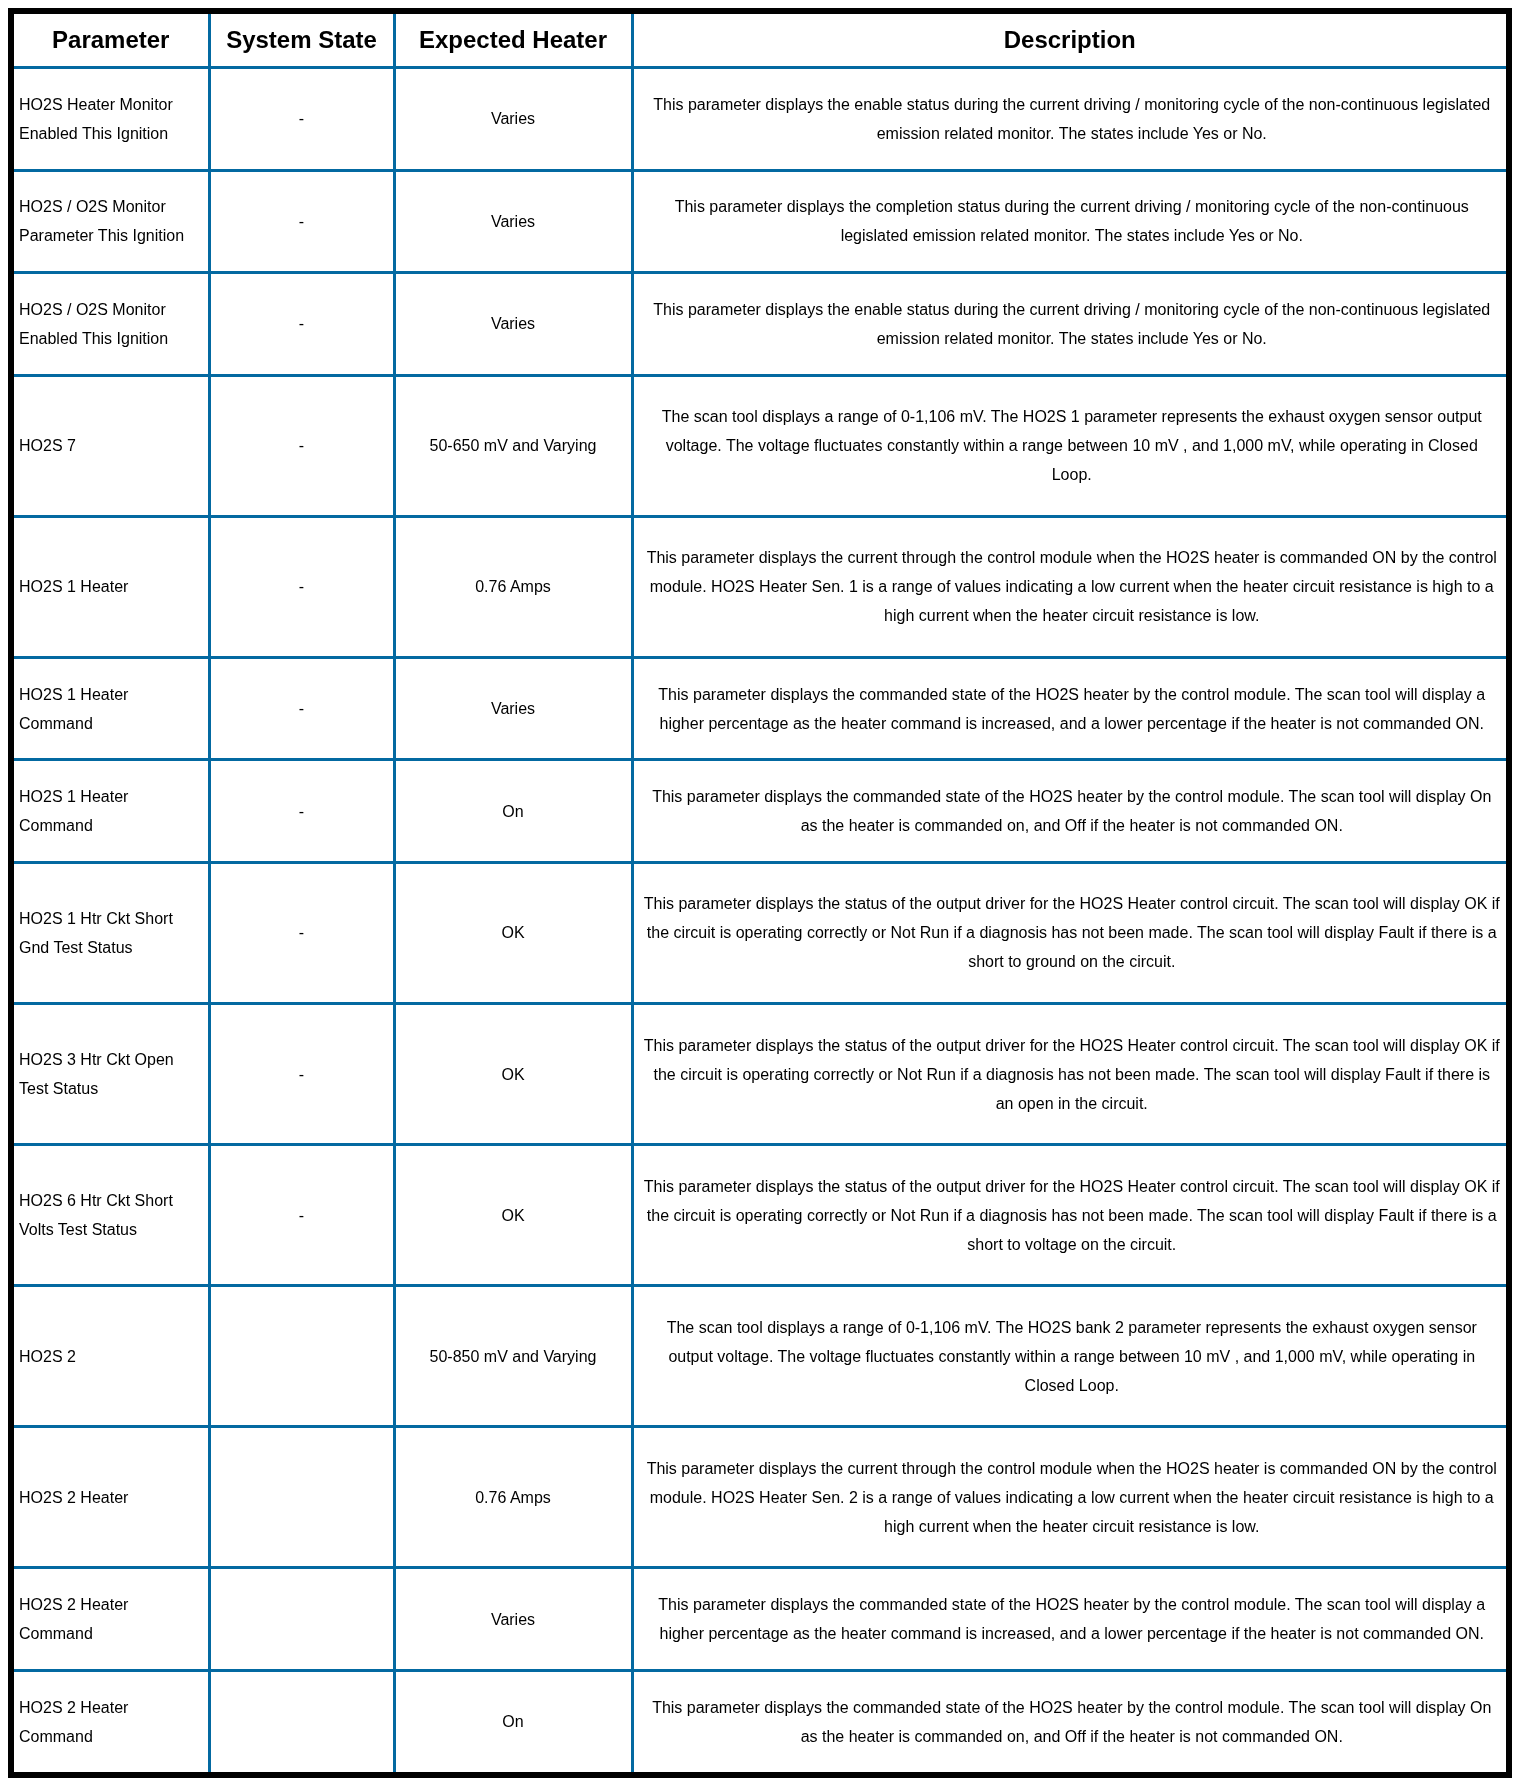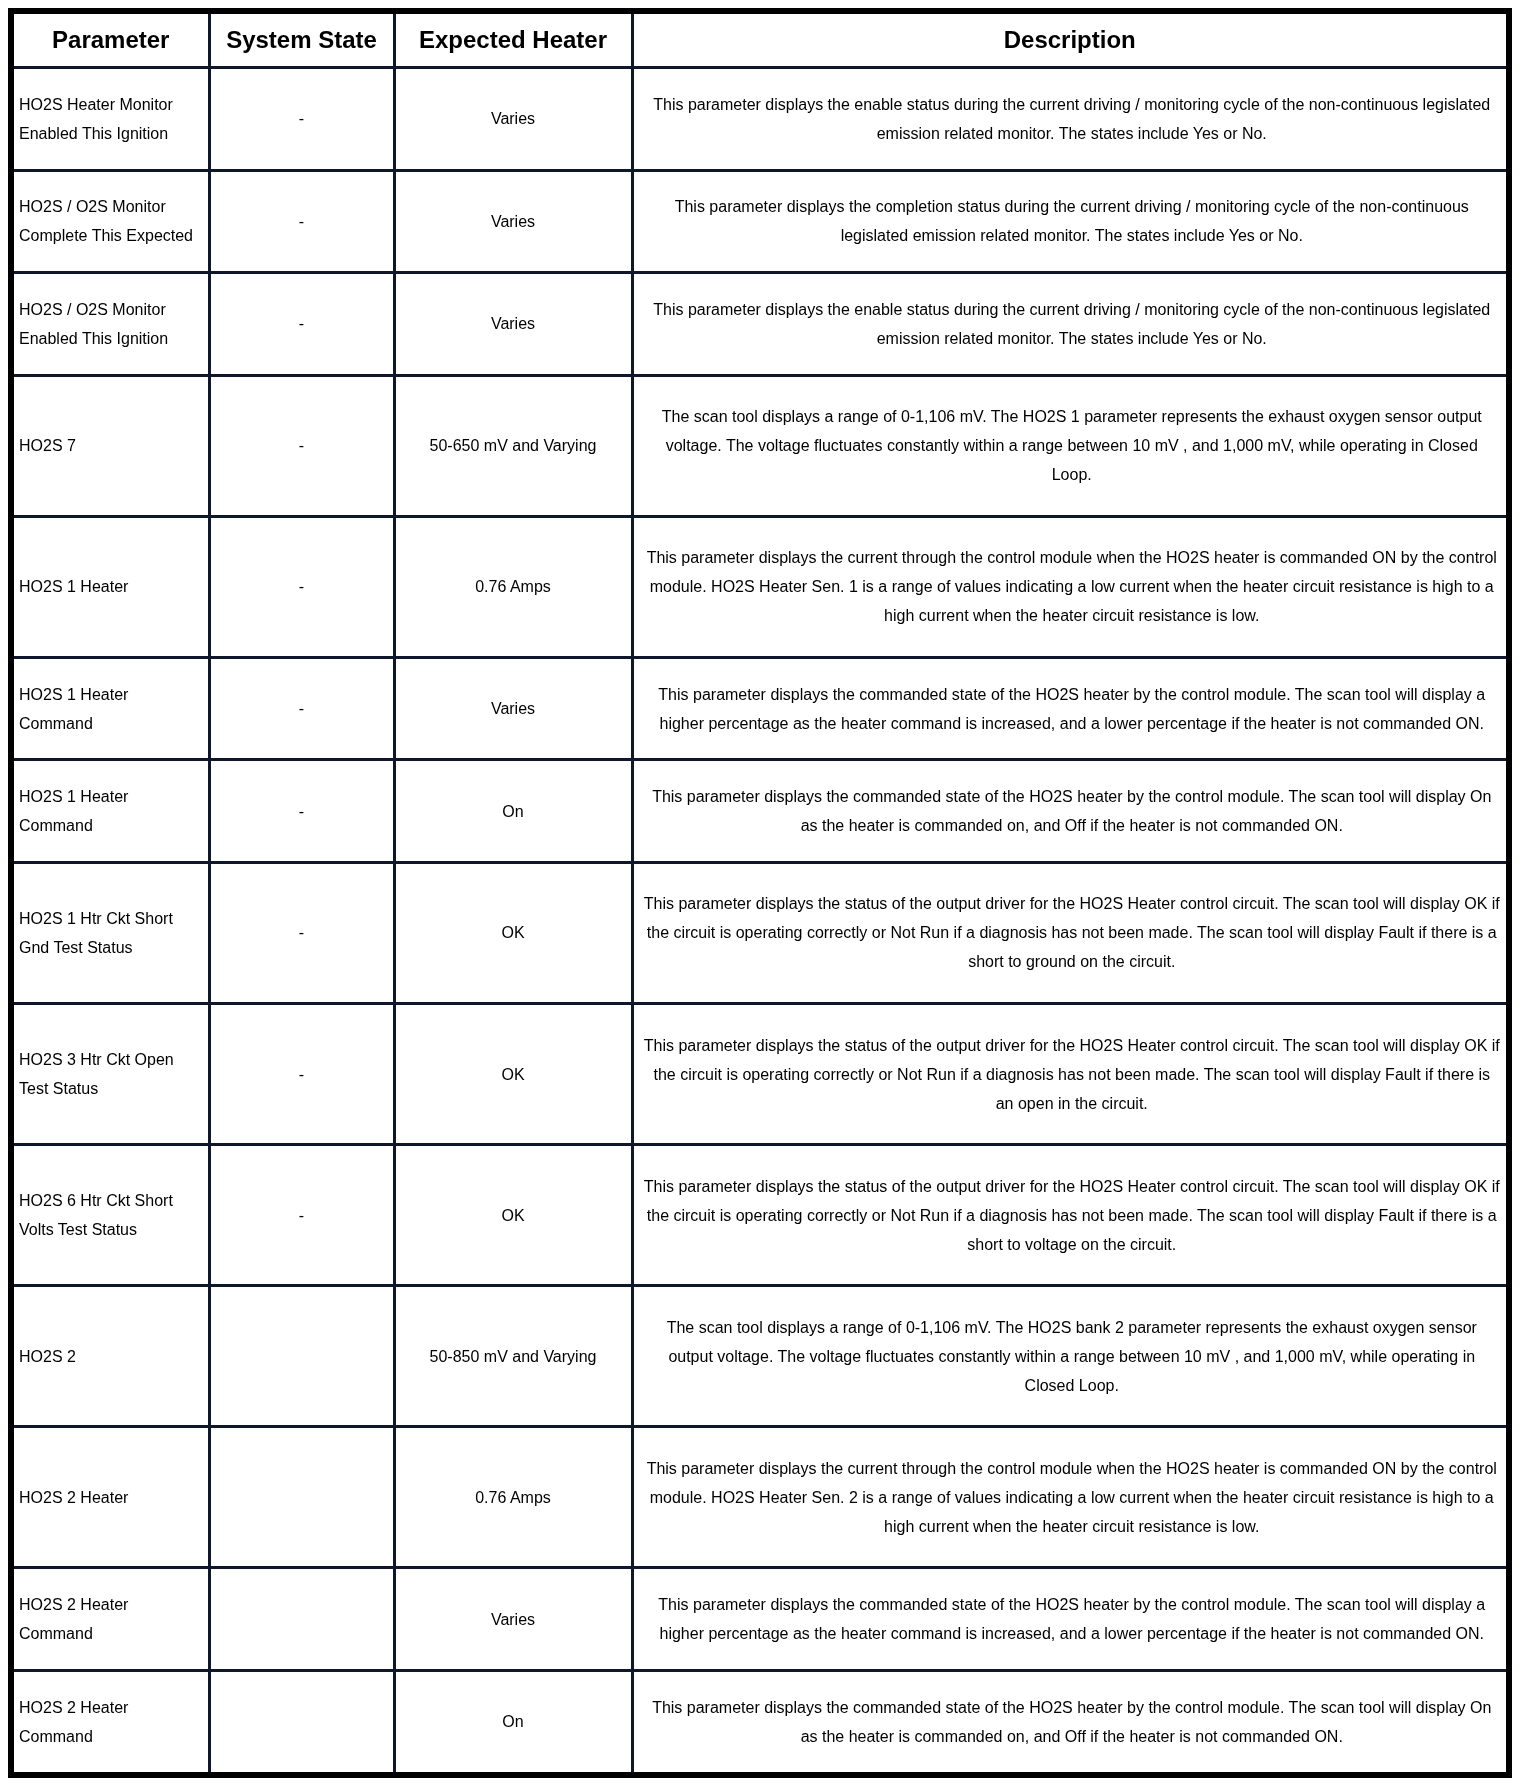--- a/index.html
+++ b/index.html
@@ -18,21 +18,21 @@
   }
   table.spec-table {
     border-collapse: collapse;
     width: 100%;
     height: 1770px;
     table-layout: fixed;
     border: 6px solid #000000;
   }
   .spec-table th,
   .spec-table td {
-    border: 3px solid #0f172a;
+    border: 3px solid #0369a1;
     vertical-align: middle;
     overflow: hidden;
   }
   .spec-table th {
     font-size: 24px;
     font-weight: bold;
     text-align: center;
     padding: 8px 4px;
     height: 36px;
   }
@@ -81,21 +81,21 @@
       </tr>
     </thead>
     <tbody>
       <tr>
         <td class="param">HO2S Heater Monitor Enabled This Ignition</td>
         <td class="state">-</td>
         <td class="value">Varies</td>
         <td class="desc">This parameter displays the enable status during the current driving / monitoring cycle of the non-continuous legislated emission related monitor. The states include Yes or No.</td>
       </tr>
       <tr>
-        <td class="param">HO2S / O2S Monitor Complete This Expected</td>
+        <td class="param">HO2S / O2S Monitor Parameter This Ignition</td>
         <td class="state">-</td>
         <td class="value">Varies</td>
         <td class="desc">This parameter displays the completion status during the current driving / monitoring cycle of the non-continuous legislated emission related monitor. The states include Yes or No.</td>
       </tr>
       <tr>
         <td class="param">HO2S / O2S Monitor Enabled This Ignition</td>
         <td class="state">-</td>
         <td class="value">Varies</td>
         <td class="desc">This parameter displays the enable status during the current driving / monitoring cycle of the non-continuous legislated emission related monitor. The states include Yes or No.</td>
       </tr>

